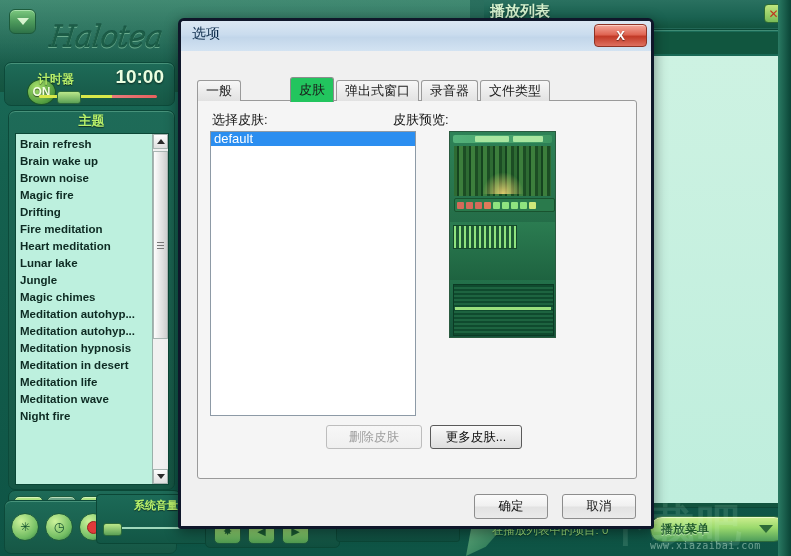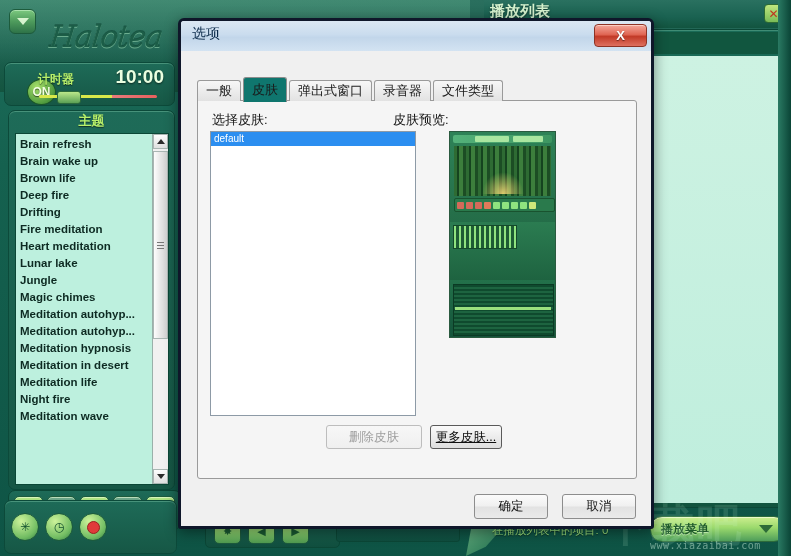--- a/index.html
+++ b/index.html
@@ -279,36 +279,36 @@
     position:absolute;left:16px;top:26px;width:438px;height:24px;
     display:flex;align-items:flex-end;z-index:3;
   }
   .tab{
     height:21px;padding:0 8px;margin-right:2px;box-sizing:border-box;
     background:linear-gradient(180deg,#f7f7f7,#e2e2e2);
     border:1px solid #9a9a9a;border-bottom:none;border-radius:3px 3px 0 0;
     font-size:13px;color:#1a1a1a;line-height:19px;
   }
   .tab.active{
-    height:25px;line-height:23px;background:#0f766e;border-color:#8d8d8d;
-    position:relative;top:1px;z-index:4;
+    height:25px;line-height:23px;background:#22c55e;border-color:#8d8d8d;
+    position:relative;top:1px;z-index:4;margin-left:47px;
   }
   .tabpanel{
     position:absolute;left:16px;top:49px;width:438px;height:377px;
     background:#f5f5f5;border:1px solid #9a9a9a;border-radius:0 3px 3px 3px;
   }
   .lbl{font-size:13px;color:#141414;}
   .lbl-skins{position:absolute;left:14px;top:10px;}
   .lbl-preview{position:absolute;left:195px;top:10px;}
   .skin-list{
     position:absolute;left:12px;top:30px;width:204px;height:283px;
     background:#fff;border:1px solid #8d9aa6;overflow:hidden;
   }
   .skin-item{
-    height:14px;line-height:14px;font-size:10px;padding-left:3px;color:#000;
+    height:14px;line-height:14px;font-size:13px;padding-left:3px;color:#000;
   }
   .skin-item.sel{background:#2b8ef0;color:#fff;}
   .preview-box{
     position:absolute;left:251px;top:30px;width:105px;height:205px;
     border:1px solid #2a5a3f;background:#1f6b4b;overflow:hidden;
   }
   .pv-top{
     position:absolute;left:0;top:0;width:105px;height:90px;
     background:linear-gradient(180deg,#2e8257 0%,#246d48 100%);
     border-bottom:1px solid #17502f;
@@ -358,21 +358,21 @@
     position:absolute;height:24px;box-sizing:border-box;
     background:linear-gradient(180deg,#fbfbfb 0%,#f0f0f0 48%,#e2e2e2 52%,#eaeaea 100%);
     border:1px solid #8d8d8d;border-radius:3px;
     font-size:12.5px;color:#101010;
     display:flex;align-items:center;justify-content:center;
   }
   .btn.hot{border-color:#5a5a5a;background:linear-gradient(180deg,#fafafa,#dedede);}
   .btn.disabled{color:#a0a0a0;border-color:#bdbdbd;background:linear-gradient(180deg,#f7f7f7,#efefef);}
   .b-install{left:0;top:0;width:108px;}
   .b-delete{left:116px;top:0;width:96px;}
-  .b-more{left:220px;top:0;width:72px;text-decoration:underline;}
+  .b-more{left:220px;top:0;width:92px;}
   .b-apply{left:338px;top:0;width:76px;}
   .b-ok{position:absolute;left:293px;top:443px;width:74px;height:25px;}
   .b-cancel{position:absolute;left:381px;top:443px;width:74px;height:25px;}
 </style>
 </head>
 <body>
 
 <div class="app-root">
   <div class="app-bg"></div>
   <div class="top-band">
@@ -396,35 +396,35 @@
         <div class="knob"></div>
       </div>
     </div>
 
     <div class="panel theme-panel">
       <div class="theme-title">主题</div>
       <div class="theme-list">
         <ul id="theme-list-ul">
             <li>Brain refresh</li>
             <li>Brain wake up</li>
-            <li>Brown life</li>
-            <li>Deep fire</li>
+            <li>Brown noise</li>
+            <li>Magic fire</li>
             <li>Drifting</li>
             <li>Fire meditation</li>
             <li>Heart meditation</li>
             <li>Lunar lake</li>
             <li>Jungle</li>
             <li>Magic chimes</li>
             <li>Meditation autohyp...</li>
             <li>Meditation autohyp...</li>
             <li>Meditation hypnosis</li>
             <li>Meditation in desert</li>
             <li>Meditation life</li>
+            <li>Meditation wave</li>
             <li>Night fire</li>
-            <li>Meditation wave</li>
           </ul>
         <div class="tl-scroll">
           <div class="tl-arrow top">
               <span class="a"></span>
             </div>
           <div class="tl-thumb">
               <span class="grip"></span>
             </div>
           <div class="tl-arrow bot">
               <span class="a"></span>
@@ -445,20 +445,27 @@
   <div class="panel lower-left">
     <div style="position:absolute;left:6px;top:12px;display:flex;gap:6px;" id="bottom-icons">
         <div class="round-btn">✳</div>
         <div class="round-btn">◷</div>
         <div class="round-btn">
           <span class="rec-dot"></span>
         </div>
       </div>
   </div>
 
+  <div class="volbox">
+    <div class="vol-label">系统音量</div>
+    <div class="vol-slider">
+      <div class="track"></div>
+      <div class="knob"></div>
+    </div>
+  </div>
 
   <div class="transport" id="transport-controls">
       <div class="tbtn">✸</div>
       <div class="tbtn">◀</div>
       <div class="tbtn">▶</div>
     </div>
 
   <div class="nowplaying">&lt; never &gt;</div>
   <div class="leaf-deco"></div>
 

